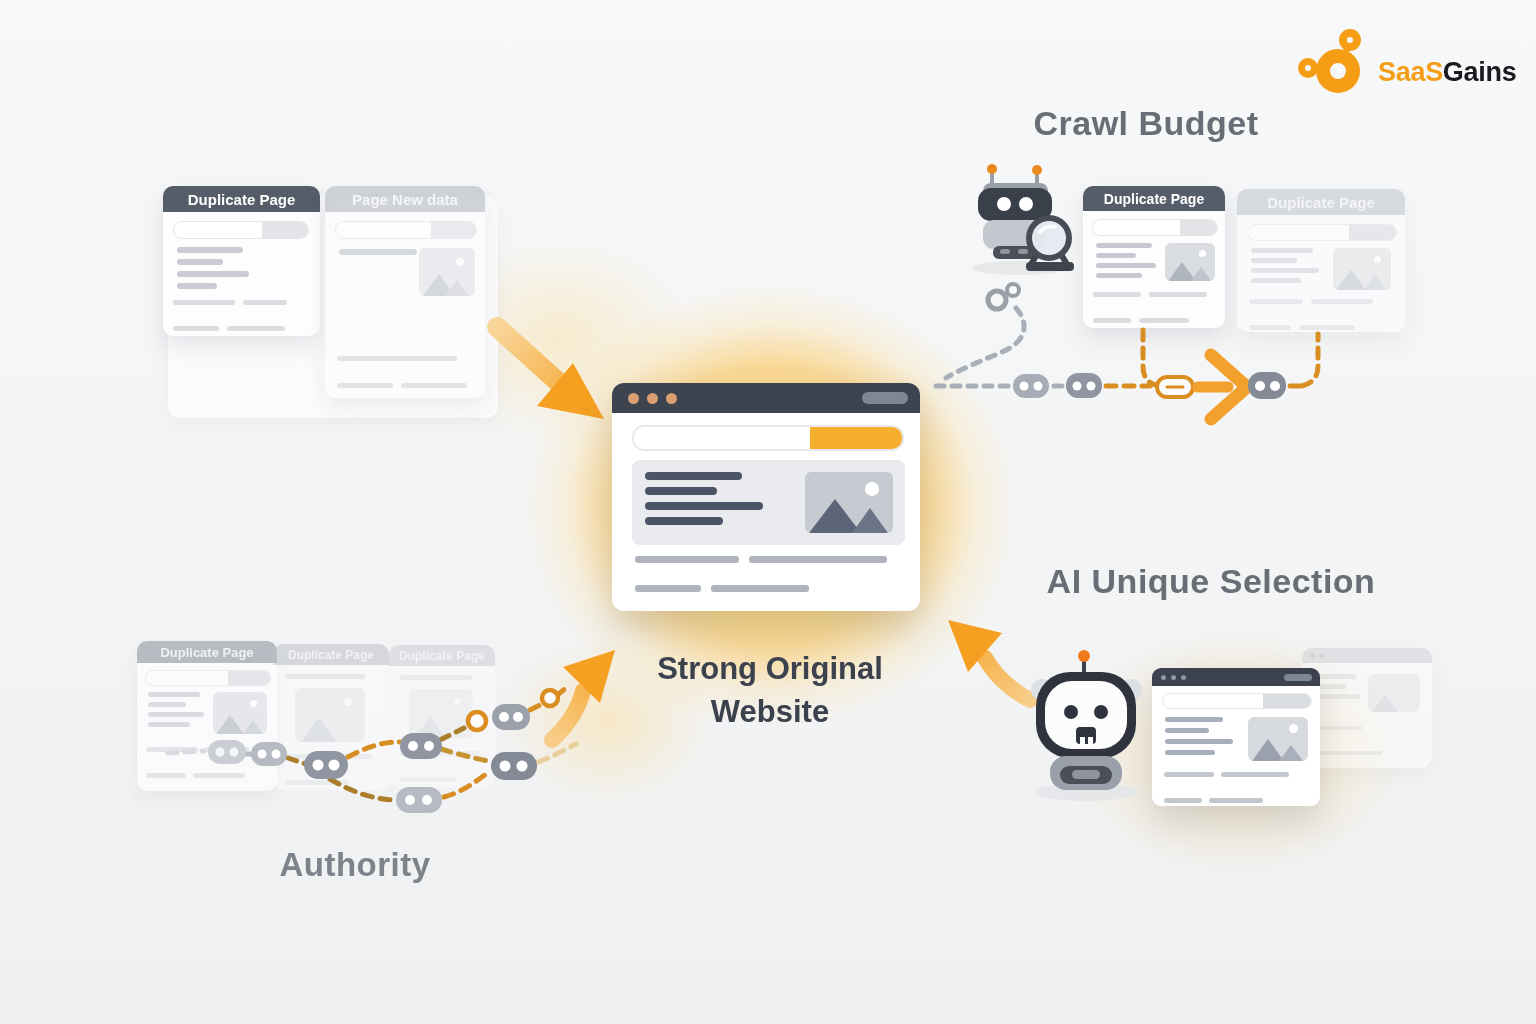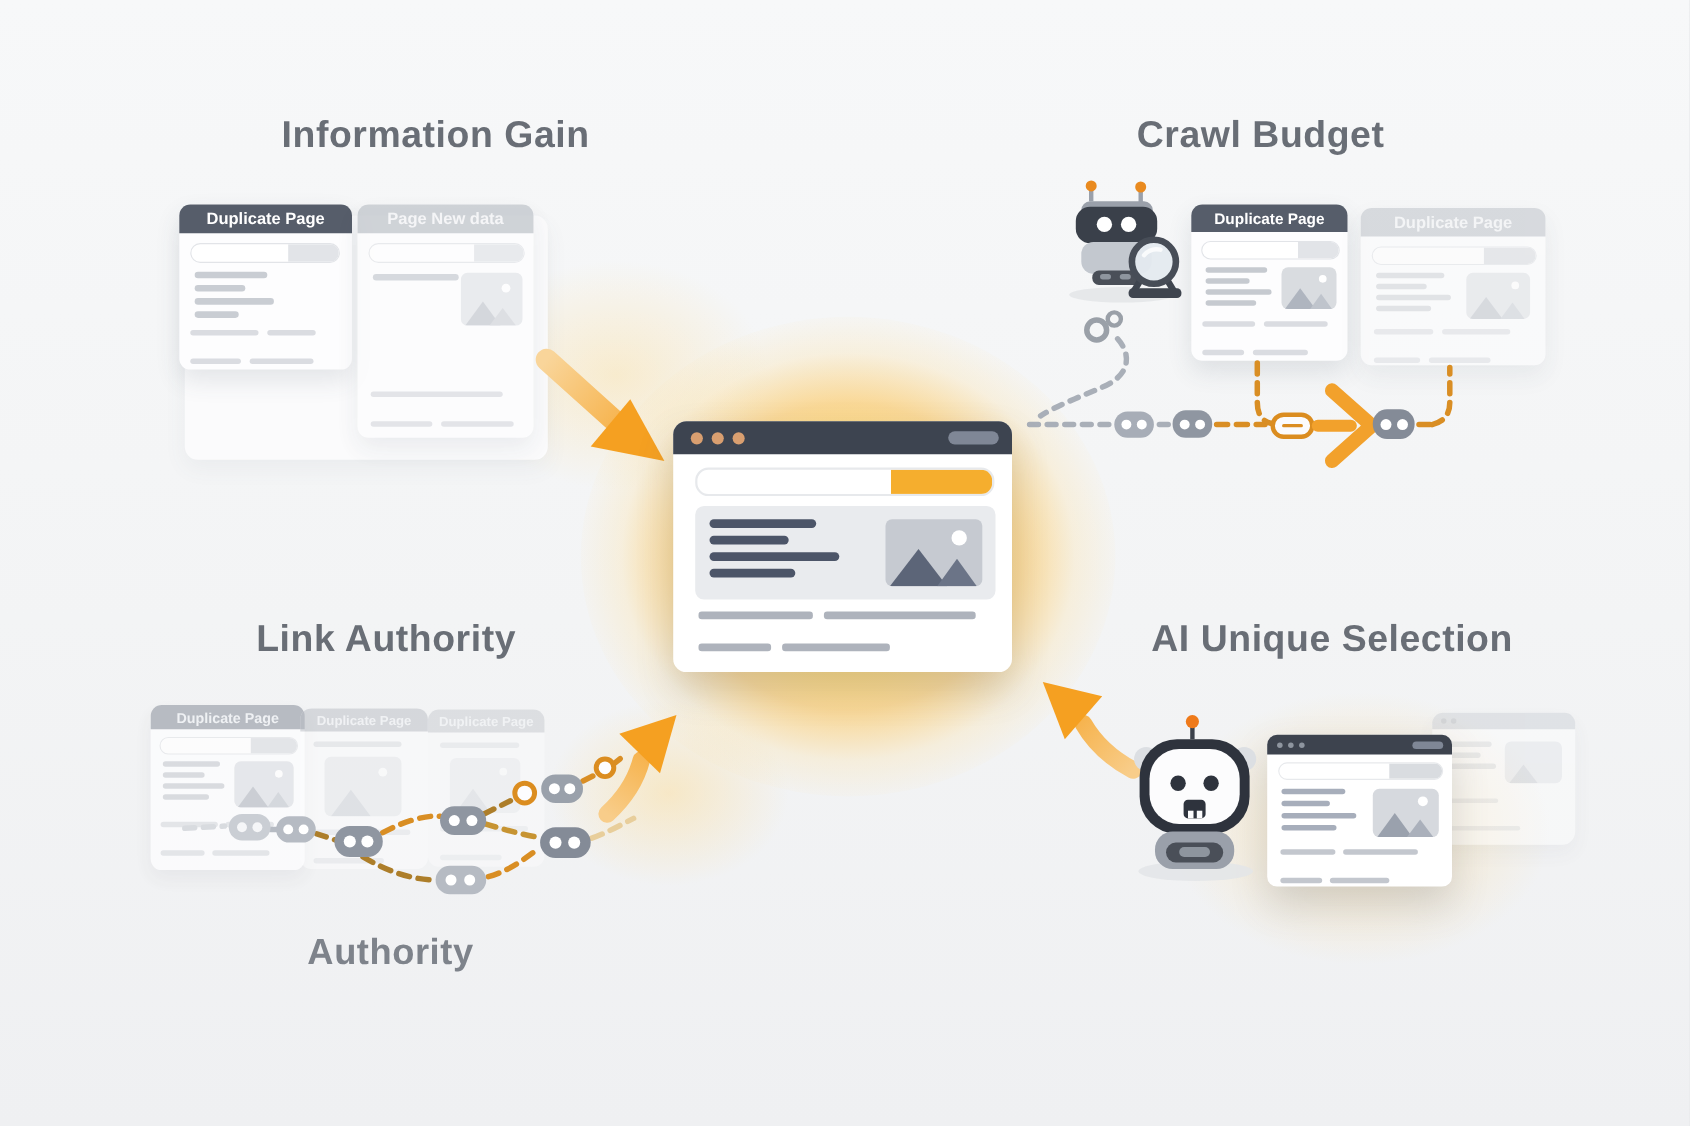--- a/index.html
+++ b/index.html
@@ -450,21 +450,35 @@
       <b class="m1" style="border-width:0 16px 22px 16px;border-color:transparent transparent #9aa1ad transparent;left:6%;"></b>
       <b class="m2" style="border-width:0 12px 16px 12px;border-color:transparent transparent #aab0bb transparent;right:8%;"></b>
     </div>
     <div class="foot-lines" style="left:12px;top:104px;">
       <i style="width:50px;height:5px;margin-right:7px;background:#c3c7ce;"></i><i style="width:68px;height:5px;background:#c3c7ce;"></i>
       <div style="height:8px;"></div>
       <i style="width:38px;height:5px;margin-right:7px;background:#c3c7ce;"></i><i style="width:54px;height:5px;background:#c3c7ce;"></i>
     </div>
   </div>
 
-  <div class="title" style="left:156px;top:104px;width:480px;">Information Gain</div>
   <div class="title" style="left:946px;top:104px;width:400px;">Crawl Budget</div>
-  <div class="title" style="left:141px;top:562px;width:420px;">Link Authority</div>
   <div class="title" style="left:1016px;top:562px;width:390px;">AI Unique Selection</div>
   <div class="title" style="left:205px;top:846px;width:300px;font-size:33px;color:#7e838b;">Authority</div>
 
-
+  <div class="center-title" style="left:600px;top:648px;width:340px;">
+    <span style="display:block;">Strong Original</span>
+    <span style="display:block;">Website</span>
+  </div>
+
+  <div class="logo" style="left:1298px;top:28px;">
+    <svg width="76" height="72" viewBox="0 0 76 72">
+      <circle cx="52" cy="12" r="7" fill="none" stroke="#f59e15" stroke-width="8"></circle>
+      <line x1="49" y1="21" x2="45" y2="29" stroke="#f59e15" stroke-width="6" stroke-linecap="round"></line>
+      <circle cx="10" cy="40" r="6.5" fill="none" stroke="#f59e15" stroke-width="7"></circle>
+      <line x1="18" y1="41" x2="25" y2="42" stroke="#f59e15" stroke-width="6" stroke-linecap="round"></line>
+      <circle cx="40" cy="43" r="15" fill="none" stroke="#f59e15" stroke-width="14"></circle>
+    </svg>
+    <div class="logo-text" style="margin-left:4px;margin-top:16px;">
+      <span style="color:#f59e15;">SaaS</span><span style="color:#1a1b1e;">Gains</span>
+    </div>
+  </div>
 
 </div>
 
 </body></html>

